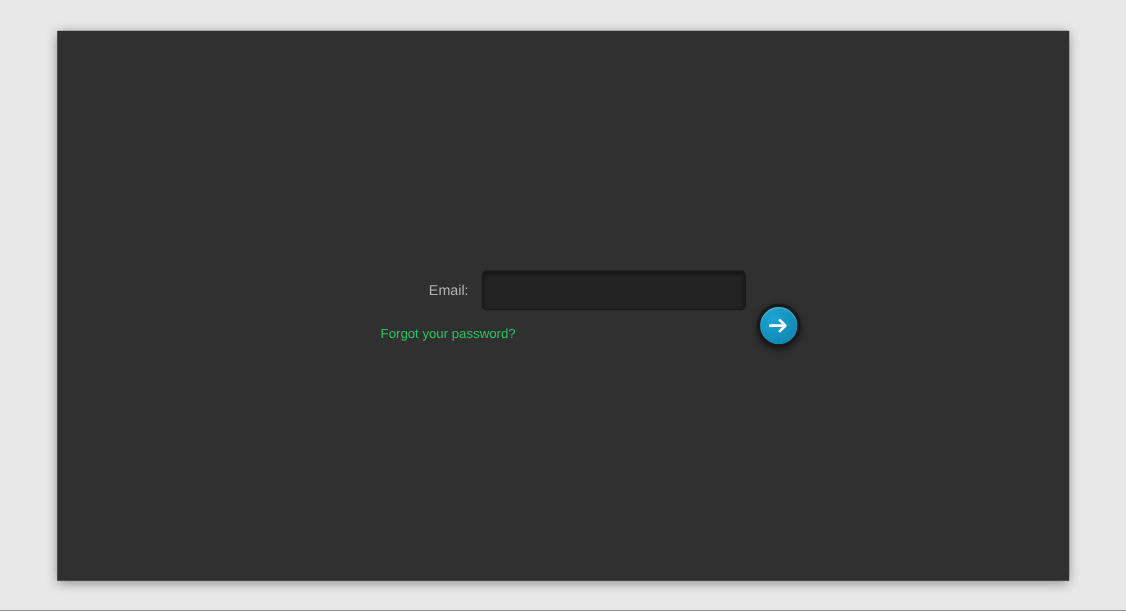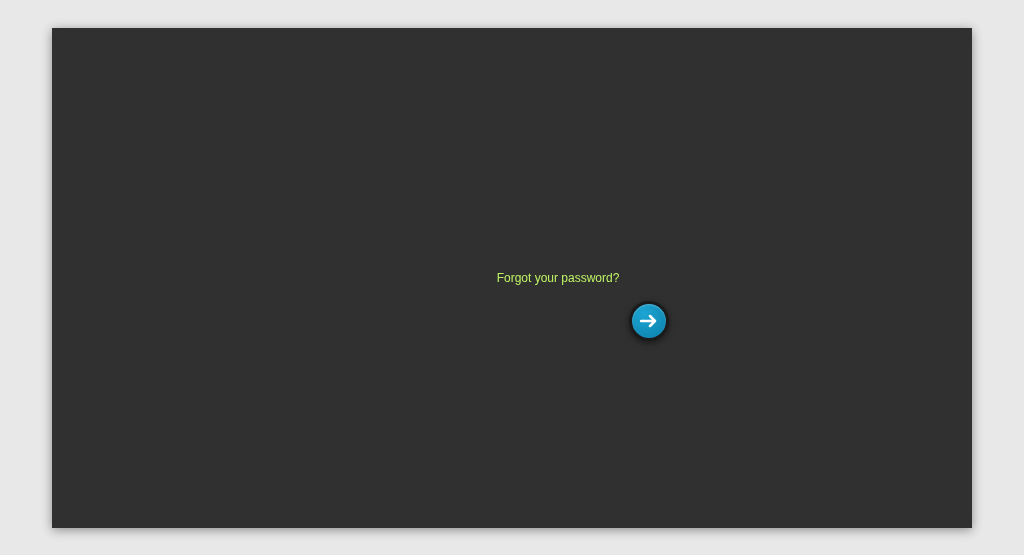--- a/index.html
+++ b/index.html
@@ -72,32 +72,35 @@
       cursor: pointer;
       display: flex;
       align-items: center;
       justify-content: center;
     }
     .submit-btn svg {
       width: 18px;
       height: 14px;
     }
     .forgot-link {
-      margin-left: 92px;
-      color: #bef264;
+      color: #22c55e;
       font-size: 12px;
       cursor: pointer;
       text-decoration: none;
     }
   </style>
 </head>
 <body>
 
 <div class="panel">
   <div class="login-form">
+    <div class="form-row">
+      <span class="label">Email:</span>
+      <input type="text" class="input-field" value="" style="">
+    </div>
     <a class="forgot-link">Forgot your password?</a>
     <button class="submit-btn">
       <svg viewBox="0 0 18 14" fill="none">
         <path d="M1 7 L14 7 M10 2 L15 7 L10 12" stroke="#fff" stroke-width="2.5" stroke-linecap="round" stroke-linejoin="round"></path>
       </svg>
     </button>
   </div>
 </div>
 
 </body></html>

